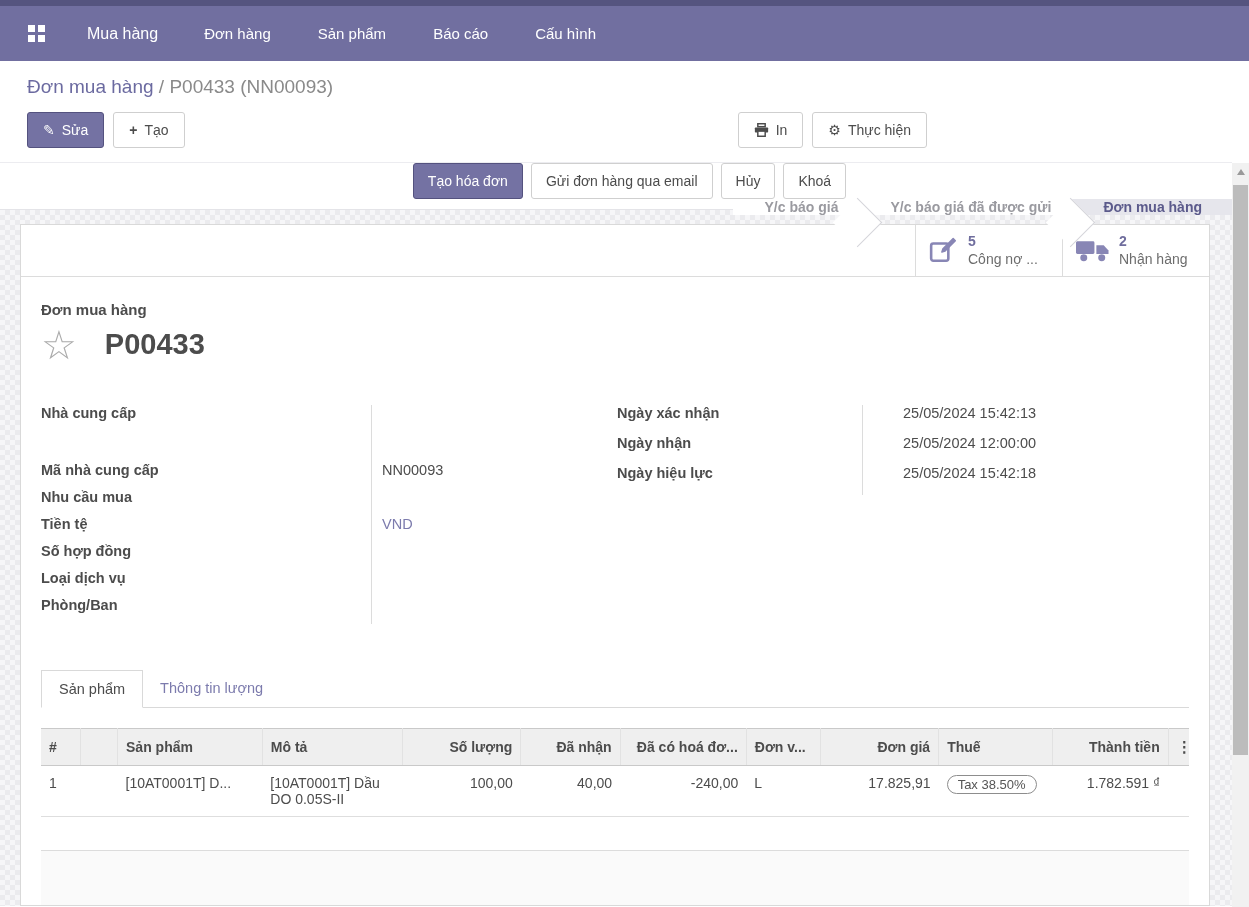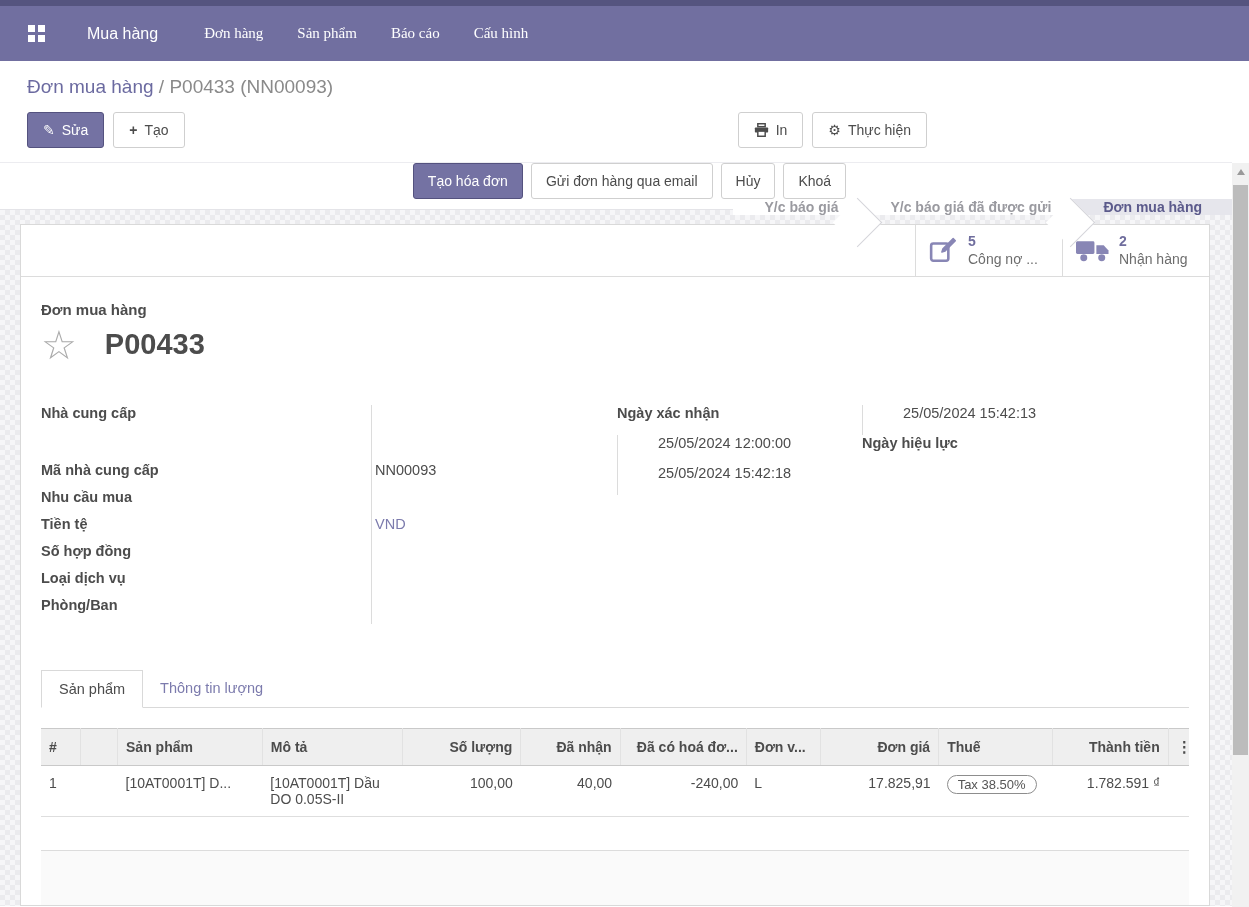--- a/index.html
+++ b/index.html
@@ -6,21 +6,21 @@
   html,body { width:1249px; height:907px; overflow:hidden; background:#fff;
               font-family:"Liberation Sans", sans-serif; color:#4c4c4c; }
   body { position:relative; }
 
   
   .nav-top-strip { height:6px; background:#55547f; }
   .navbar { height:55px; background:#716fa0; display:flex; align-items:center; padding:0 16px; }
   .apps-icon { width:17px; height:17px; display:grid; grid-template-columns:7px 7px; grid-template-rows:7px 7px; gap:3px; margin:0 18px 0 12px; cursor:pointer; }
   .apps-icon i { background:#fff; display:block; }
   .brand { color:#fff; font-size:16px; margin:0 46px 0 24px; cursor:pointer; }
-  .nav-menu { display:flex; gap:34px;font-family:Liberation Serif, serif; }
+  .nav-menu { display:flex; gap:47px; }
   .nav-menu span { color:#fff; font-size:15px; cursor:pointer; }
 
   
   .control-panel { padding:13px 0 14px 0; background:#fff; }
   .breadcrumb { padding-left:27px; font-size:19px; line-height:26px; }
   .breadcrumb .bc-link { color:#6b6aa0; cursor:pointer; }
   .breadcrumb .bc-sep, .breadcrumb .bc-current { color:#8a8a8a; }
   .cp-buttons { display:flex; margin-top:12px; padding-left:27px; align-items:center; }
   .btn { font-size:14px; line-height:1; padding:10px 15px; border-radius:3px; cursor:pointer;
          background:#fff; border:1px solid #cfcfcf; color:#4c4c4c; display:inline-flex; align-items:center; gap:7px; }
@@ -64,21 +64,21 @@
   .doc-type { margin-top:24px; font-size:15px; font-weight:bold; }
   .title-row { display:flex; align-items:flex-end; margin-top:10px; }
   .star { font-size:40px; line-height:0.8; color:#ababab; cursor:pointer; margin-right:28px; }
   .doc-name { font-size:29px; font-weight:bold; color:#4c4c4c; }
 
   .fields { display:flex; margin-top:44px; }
   .fgroup { display:grid; align-content:start; }
   .fgroup-left { width:552px; margin-right:24px; grid-template-columns:330px 1fr; }
   .fgroup-right { flex:1; grid-template-columns:245px 1fr; }
   .flabel { font-weight:bold; font-size:14.5px; color:#4c4c4c; height:27px; }
-  .fvalue { border-left:1px solid #dcdcdc; padding-left:3px; font-size:14.5px; height:27px; }
+  .fvalue { border-left:1px solid #dcdcdc; padding-left:10px; font-size:14.5px; height:27px; }
   .fgroup-left .r1 { height:57px; }
   .fgroup-right .flabel, .fgroup-right .fvalue { height:30px; }
   .fgroup-right .fvalue { padding-left:40px; }
   .fvalue.link { color:#7c7bad; cursor:pointer; }
 
   .tabs { display:flex; border-bottom:1px solid #d9d9d9; margin-top:46px; }
   .tab { padding:10px 17px; font-size:14.5px; cursor:pointer; }
   .tab.active { border:1px solid #d9d9d9; border-bottom:1px solid #fff; margin-bottom:-1px; background:#fff; color:#4c4c4c; }
   .tab.inactive { color:#7c7bad; }
 
@@ -222,20 +222,21 @@
           <div class="flabel">Số hợp đồng</div>
           <div class="fvalue"></div>
           <div class="flabel">Loại dịch vụ</div>
           <div class="fvalue"></div>
           <div class="flabel">Phòng/Ban</div>
           <div class="fvalue"></div>
         </div>
         <div class="fgroup fgroup-right">
           <div class="flabel">Ngày xác nhận</div>
           <div class="fvalue">25/05/2024 15:42:13</div>
+          <div class="flabel">Ngày nhận</div>
           <div class="fvalue">25/05/2024 12:00:00</div>
           <div class="flabel">Ngày hiệu lực</div>
           <div class="fvalue">25/05/2024 15:42:18</div>
         </div>
       </div>
 
       <div class="tabs">
         <div class="tab active">Sản phẩm</div>
         <div class="tab inactive">Thông tin lượng</div>
       </div>

